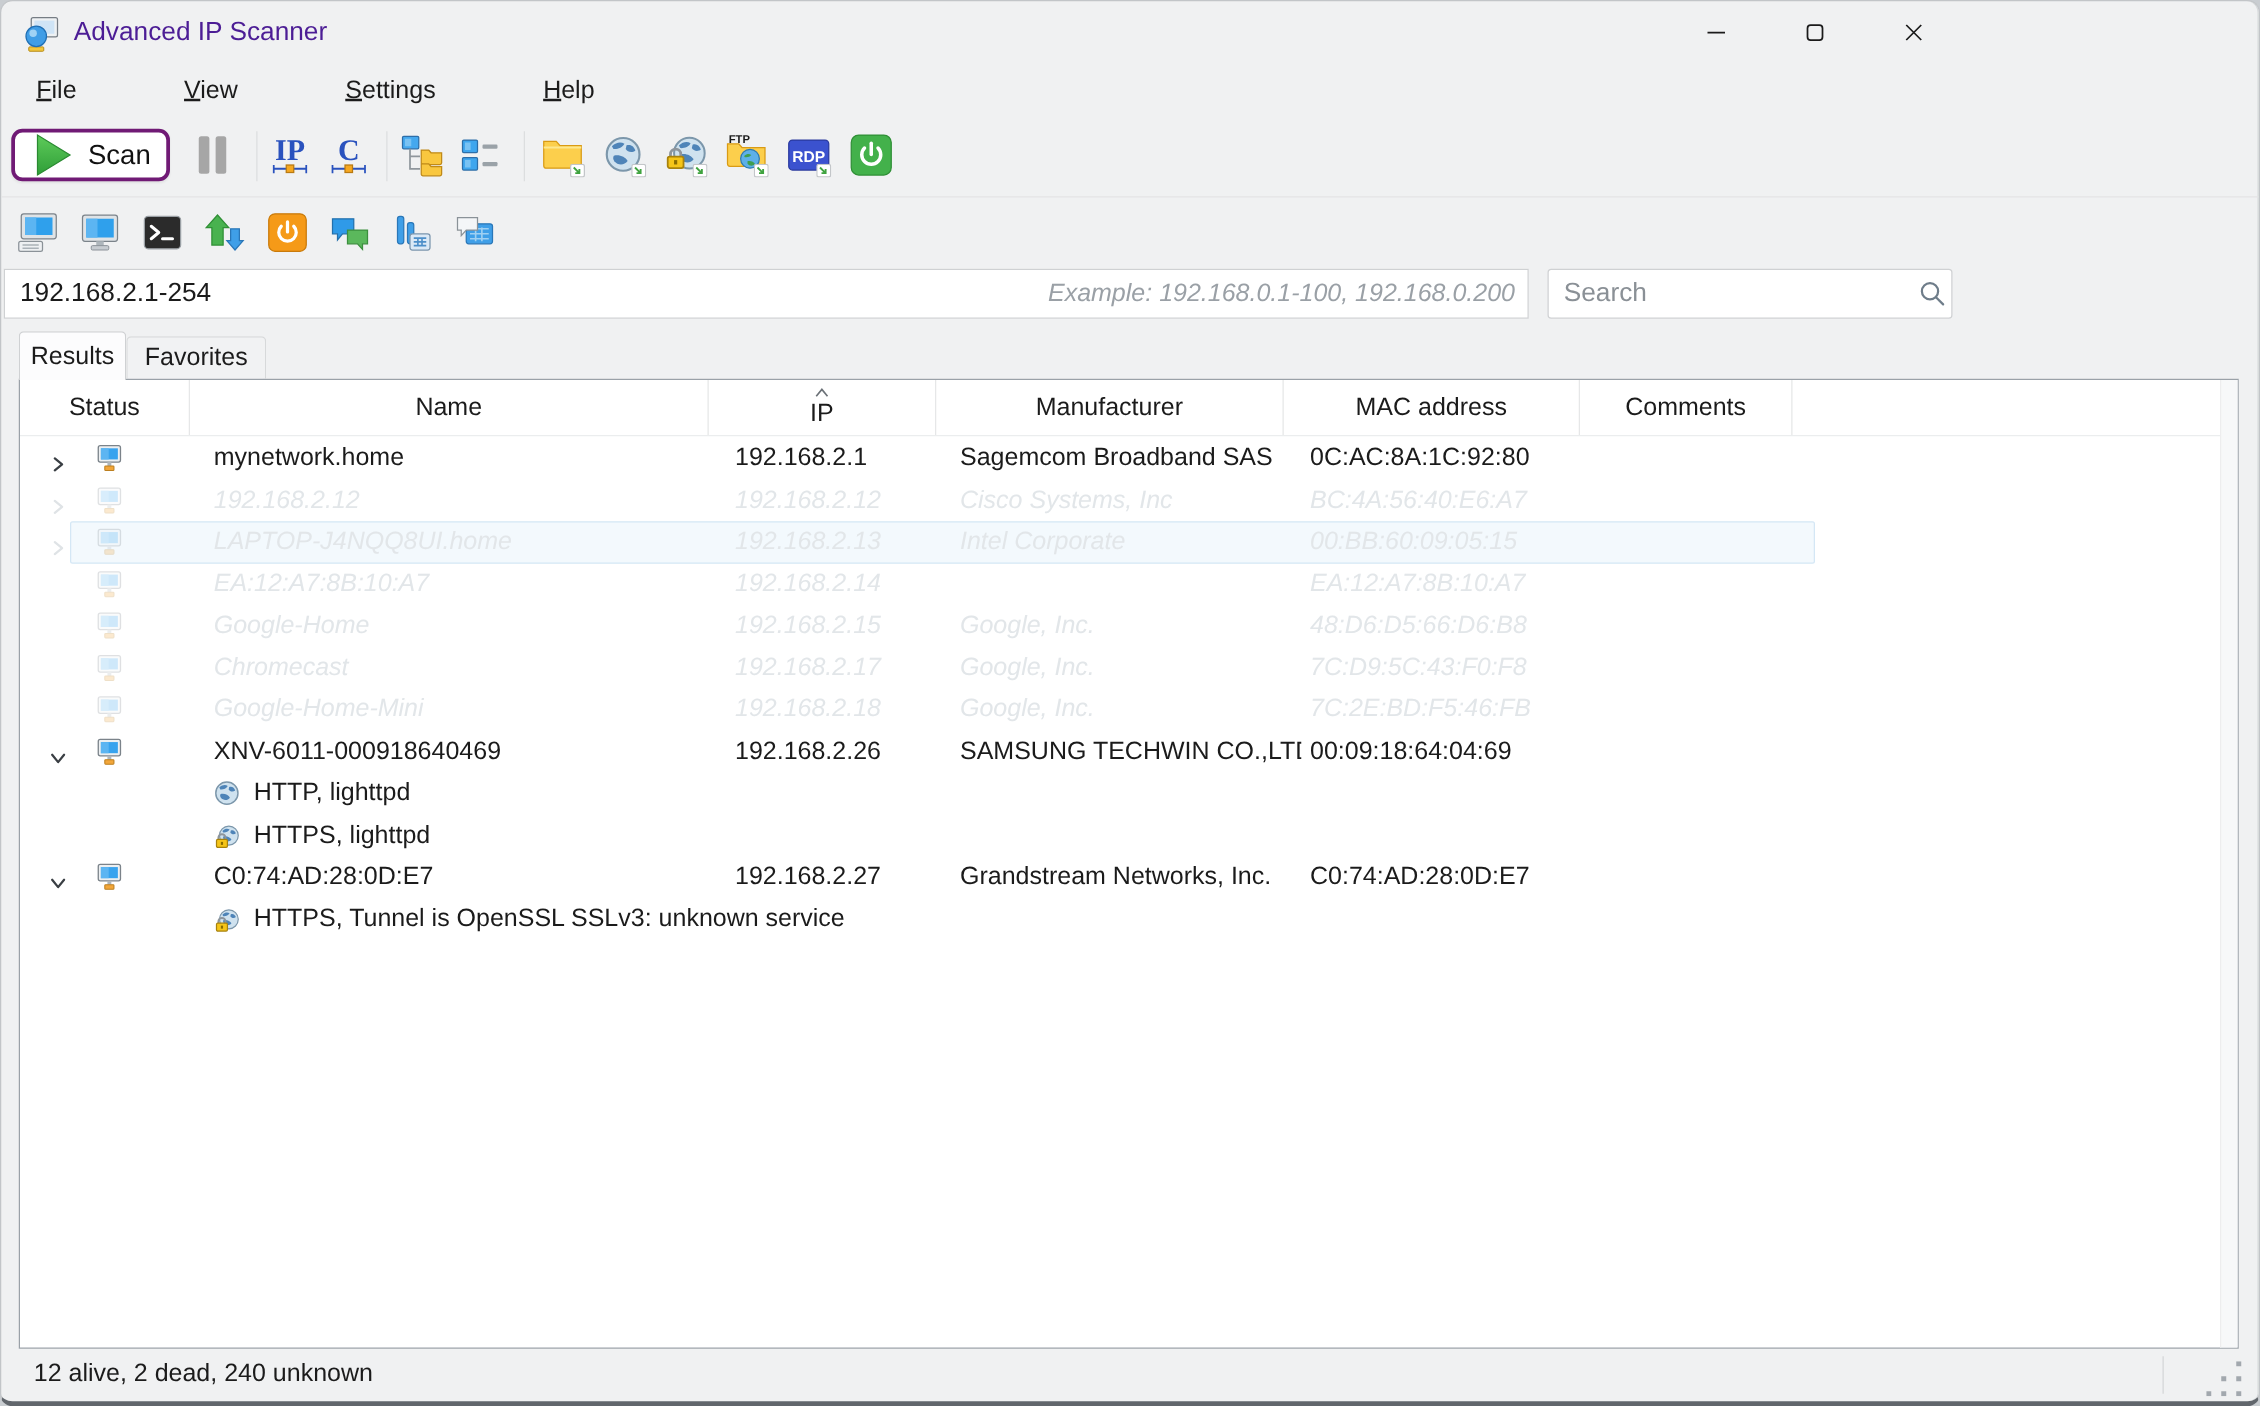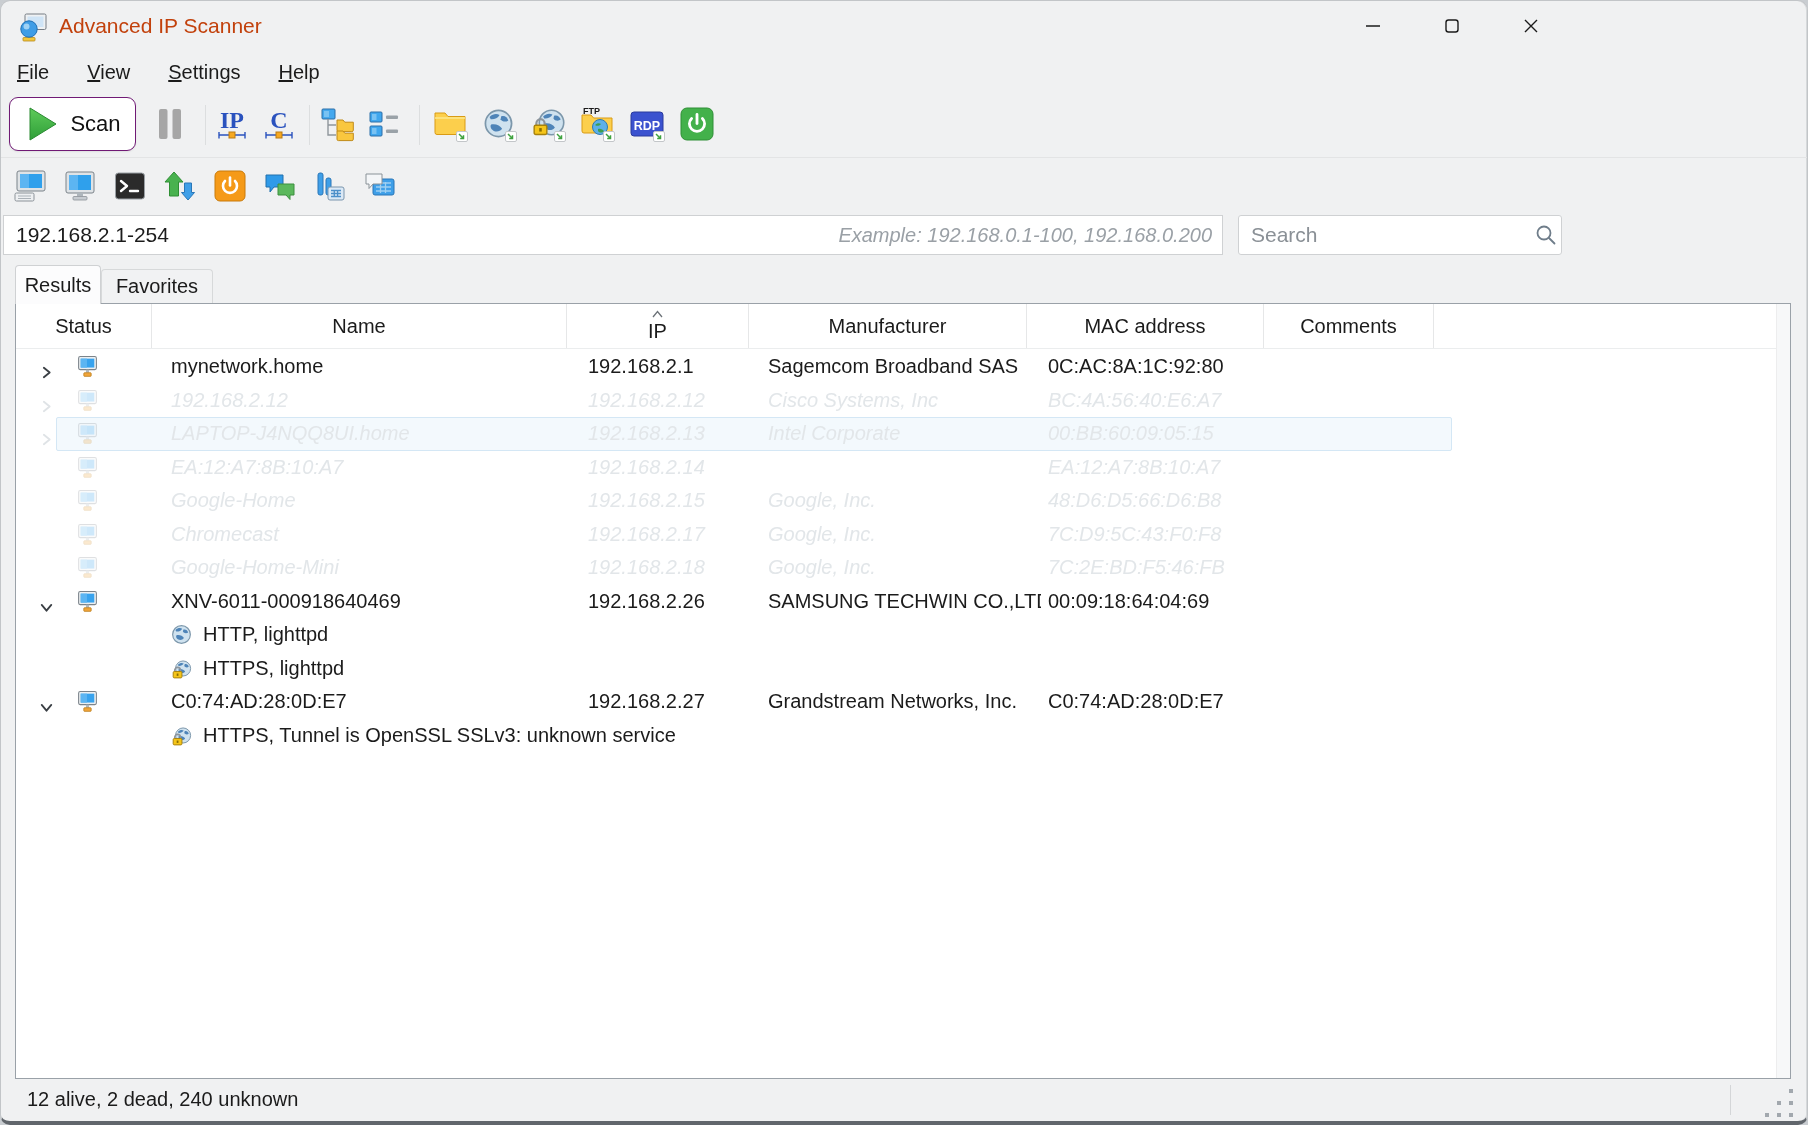--- a/index.html
+++ b/index.html
@@ -7,31 +7,31 @@
   body { font-family: "Liberation Sans", "DejaVu Sans", sans-serif; color:#1b1b1b; background:#c9cdd1; }
   .window {
     position:relative; width:1808px; height:1125px; background:#f0f1f2;
     border-radius:10px 10px 10px 10px; overflow:hidden;
     border:1px solid #c2c5c8; border-bottom:4px solid #61666c;
     box-shadow: inset -1px 0 0 #d6d9db;
   }
   
   .titlebar { position:absolute; left:0; top:0; width:100%; height:52px; }
   .appicon { position:absolute; left:16px; top:10px; width:32px; height:32px; }
-  .title { position:absolute; left:58px; top:13px; font-size:21px; color:#c2410c;text-align:center; }
+  .title { position:absolute; left:58px; top:13px; font-size:21px; color:#4c1d95;text-align:center; }
   .wincontrols { position:absolute; left:1332px; top:0; display:flex; }
   .wbtn { width:79px; height:50px; display:flex; align-items:center; justify-content:center; cursor:default; }
   
-  .menubar { position:absolute; left:0; top:52px; width:100%; height:38px; display:flex; align-items:center; padding-left:4px; }
+  .menubar { position:absolute; left:0; top:52px; width:100%; height:38px; display:flex; align-items:center; padding-left:16px;gap:48px; }
   .menuitem { display:inline-block; font-size:20px; padding:4px 12px; margin-right:14px; }
   .menuitem::first-letter { text-decoration:underline; }
   
   .toolbar1 { position:absolute; left:0; top:90px; width:100%; height:67px; border-bottom:1px solid #e3e4e5; }
   .tb1-item { position:absolute; top:50%; transform:translateY(-50%); display:flex; align-items:center; justify-content:center; }
-  .scanbtn { left:8px; width:127px; height:54px; background:#ffffff; border:1px solid #701a75; border-radius:9px;
+  .scanbtn { left:8px; width:127px; height:42px; background:#ffffff; border:3px solid #701a75; border-radius:9px;
              box-shadow:0 1px 2px rgba(0,0,0,.07); display:flex; align-items:center; justify-content:center; gap:10px; }
   .scanbtn .lbl { font-size:22px; color:#111; }
   .vsep1 { position:absolute; top:14px; width:1px; height:40px; background:#dcdedf; }
   
   .toolbar2 { position:absolute; left:0; top:158px; width:100%; height:54px; display:flex; align-items:center; gap:16px; padding-left:12px; }
   .tb2-item { width:34px; height:34px; display:flex; align-items:center; justify-content:center; }
   
   .addressrow { position:absolute; left:0; top:212px; width:100%; height:44px;padding-left:29px; }
   .ipfield { position:absolute; left:2px; top:2px; width:1220px; height:40px; background:#fff; border:1px solid #cfd1d3;
              display:flex; align-items:center; }

